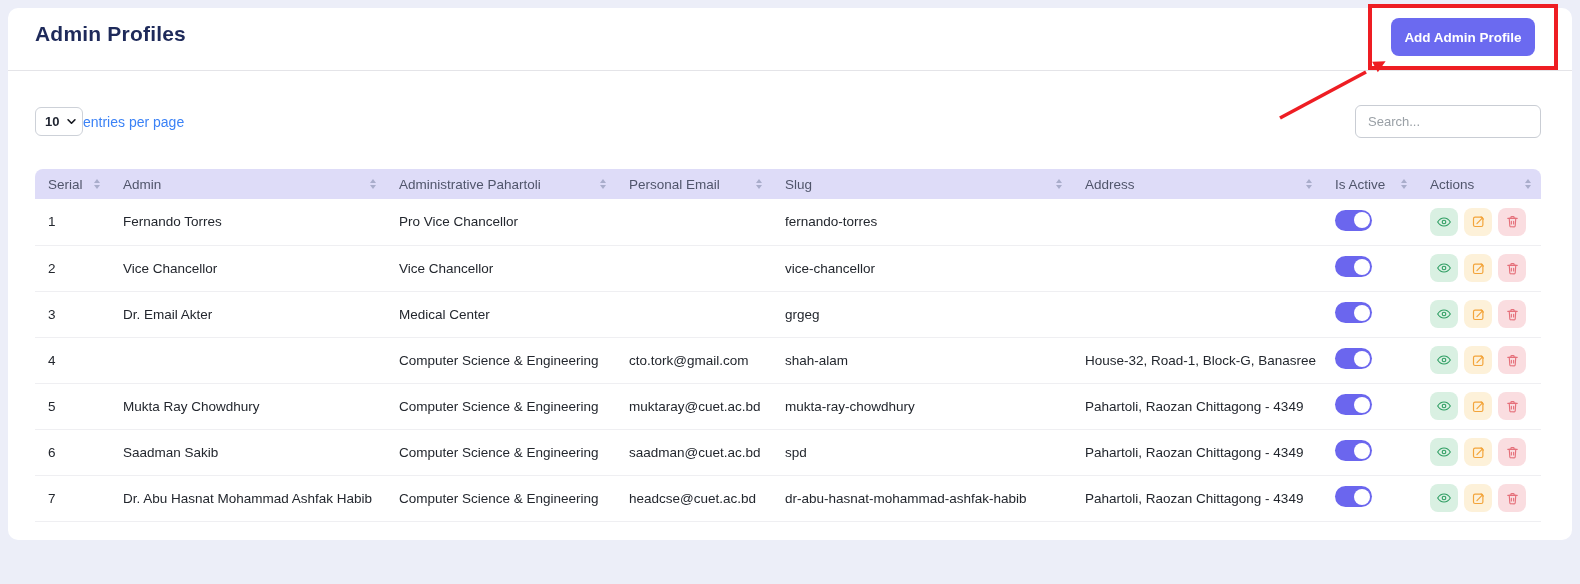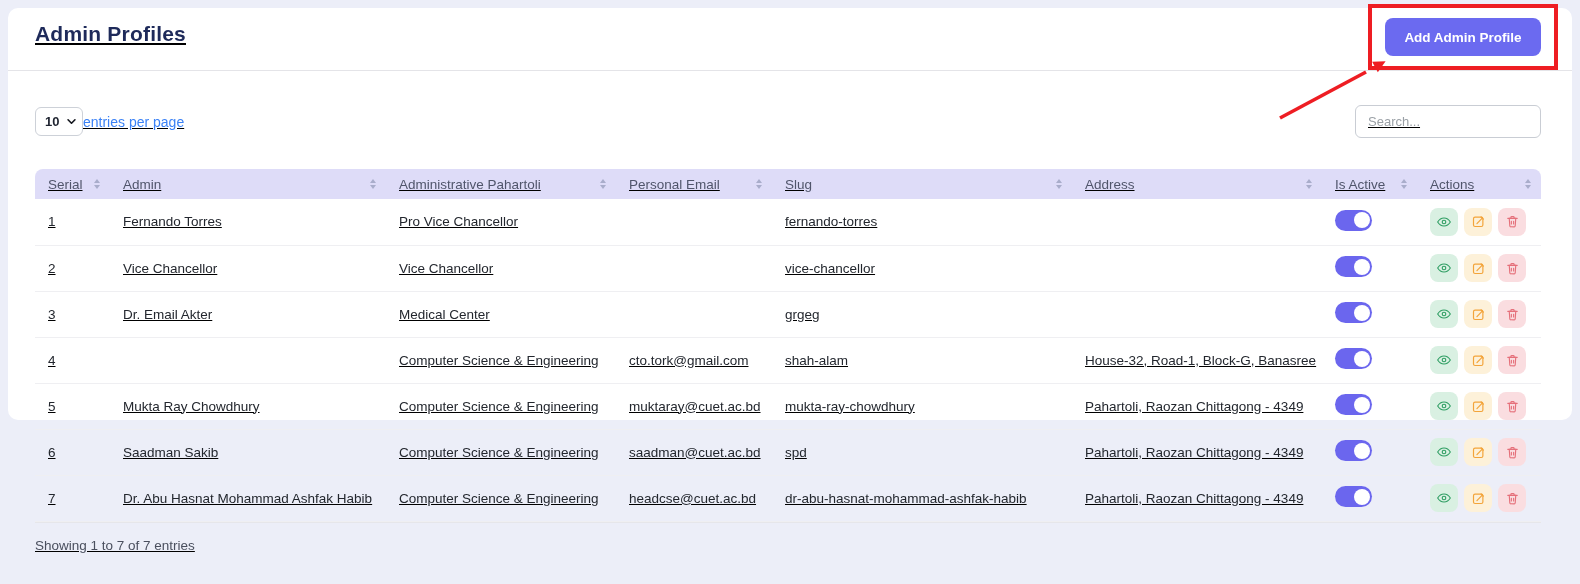--- a/index.html
+++ b/index.html
@@ -3,35 +3,35 @@
 <meta charset="utf-8">
 <style>
   * { margin:0; padding:0; box-sizing:border-box; }
   html,body { width:1580px; height:584px; overflow:hidden; }
   body {
     background:#eceef8;
     font-family:"Liberation Sans", sans-serif;
     position:relative;
   }
   .card {
-    position:absolute; left:8px; top:8px; width:1564px; height:412px;
-    background:#ffffff; border-radius:10px;text-decoration:underline;
+    position:absolute; left:8px; top:8px; width:1564px; height:532px;
+    background:#ffffff; border-radius:10px;
   }
   
   .card-header { padding:14px 27px 24px; border-bottom:1px solid #e4e4e8; }
   .page-title { font-size:21px; font-weight:800; color:#1e2a5a; letter-spacing:.2px; }
   .page-subtitle { margin-top:8px; font-size:11.5px; color:#8b909a; }
   
   .annotation-box {
     position:absolute; left:1368px; top:4px; width:190px; height:66px;
     border:4px solid #ee1d23; display:flex; align-items:center; justify-content:center;
     background:transparent;
   }
   .add-btn {
-    width:156px; height:38px; border:none; border-radius:8px;
+    width:144px; height:38px; border:none; border-radius:8px;
     background:#6b6af0; color:#ffffff; font-weight:700; font-size:13.5px;
     font-family:"Liberation Sans", sans-serif; cursor:pointer;
   }
   .arrow-svg { position:absolute; left:1258px; top:52px; width:130px; height:75px; }
   
   .controls {
     display:flex; justify-content:space-between; align-items:center;
     margin-top:34px; padding:0 31px 0 27px;
   }
   .entries-group { display:flex; align-items:center; }
@@ -457,23 +457,20 @@
                     <path d="M10.2 11.5v4.5M13.8 11.5v4.5"></path>
                   </svg>
         </button>
       </span>
     </td>
   </tr>
 </tbody>
     </table>
   </div>
 
-  <div class="table-footer">
-    <span class="showing-text">Showing 1 to 7 of 7 entries</span>
-  </div>
 
 </div>
 
 <div class="annotation-box">
   <button class="add-btn">Add Admin Profile</button>
 </div>
 
 <svg class="arrow-svg" viewBox="0 0 130 75">
   <line x1="22" y1="66" x2="108" y2="20" stroke="#ee1d23" stroke-width="3.6"></line>
   <polygon points="0,-6 12,0 0,6" transform="translate(117,15) rotate(-28)" fill="#ee1d23"></polygon>

